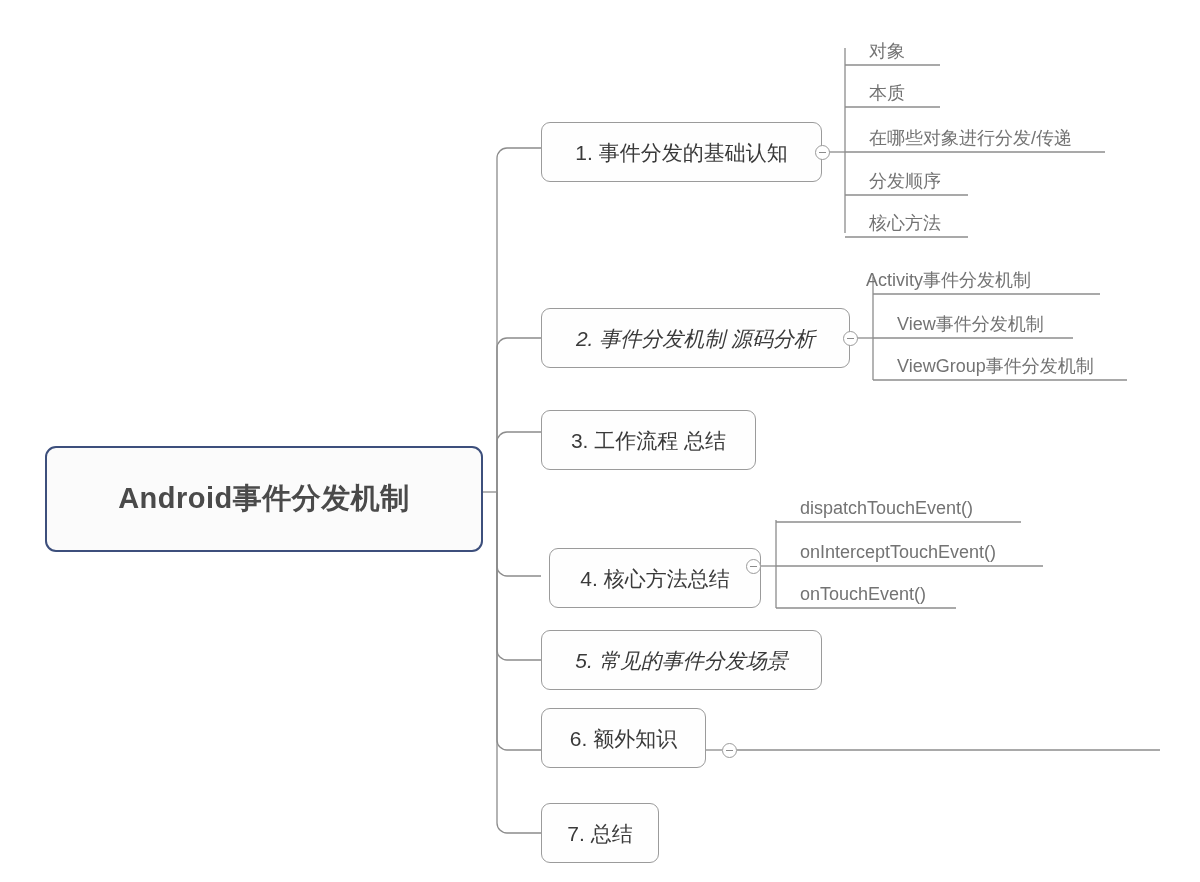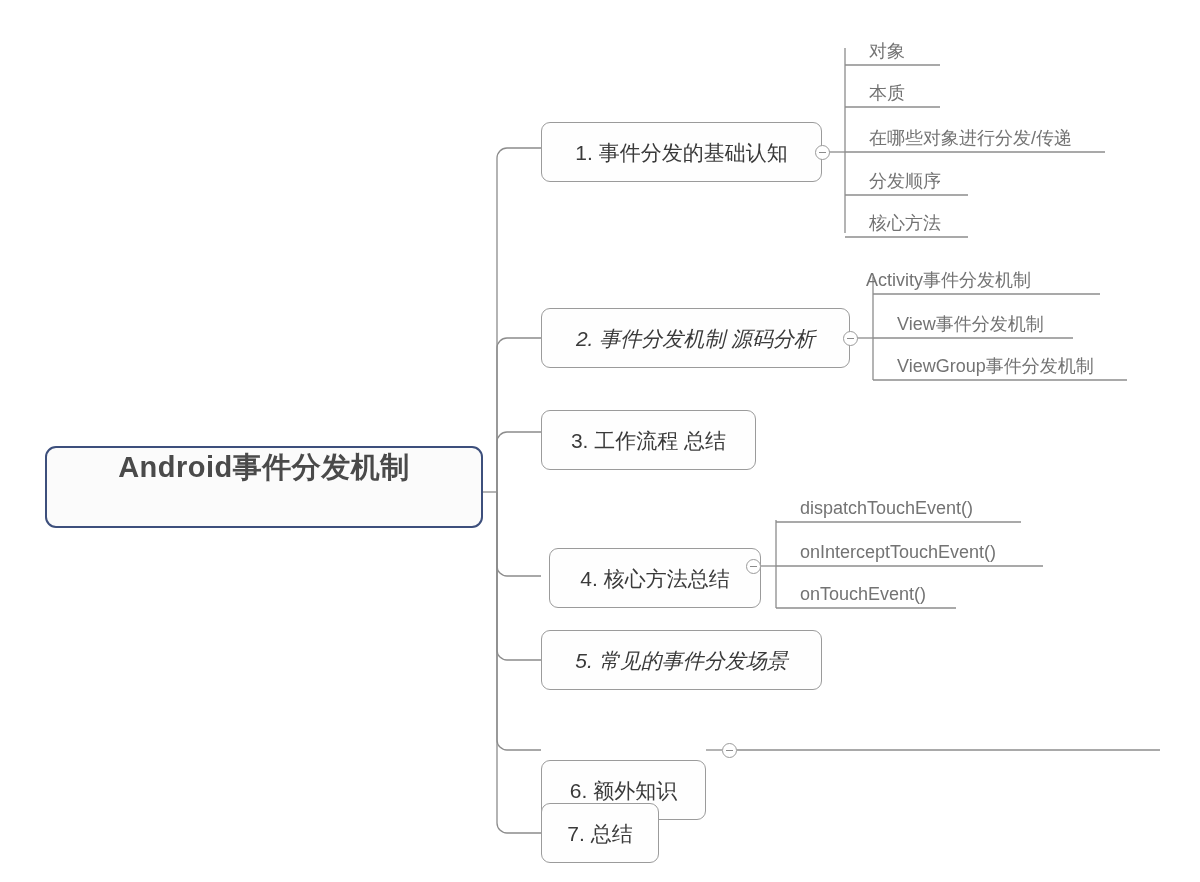--- a/index.html
+++ b/index.html
@@ -25,28 +25,29 @@
     width: 1200px;
     height: 882px;
     pointer-events: none;
   }
 
   
   .root-node {
     position: absolute;
     box-sizing: border-box;
     display: flex;
+    align-items: center;
     justify-content: center;
     border: 2px solid #3d4f7c;
     border-radius: 11px;
     background: #fbfbfb;
     left: 45px;
     top: 446px;
     width: 438px;
-    height: 82px;
+    height: 106px;
   }
   .root-label {
     font-size: 29px;
     font-weight: bold;
     color: #4a4a4a;
     letter-spacing: 0.5px;
     white-space: nowrap;
   }
 
   
@@ -204,21 +205,21 @@
     <span class="leaf-label">onInterceptTouchEvent()</span>
   </div>
   <div class="leaf-item" style="left:788px; top:575px; width:180px; height:33px;">
     <span class="leaf-label">onTouchEvent()</span>
   </div>
 
   <div class="branch-node" style="left:541px; top:630px; width:281px;font-style:italic;">
     <span class="branch-label">5. 常见的事件分发场景</span>
   </div>
 
-  <div class="branch-node" style="left:541px; top:760px; width:165px;">
+  <div class="branch-node" style="left:541px; top:708px; width:165px;">
     <span class="branch-label">6. 额外知识</span>
   </div>
   <div class="collapse-toggle" style="left:722px; top:743px;"></div>
 
 
   <div class="branch-node" style="left:541px; top:803px; width:118px;">
     <span class="branch-label">7. 总结</span>
   </div>
 
 </div>

